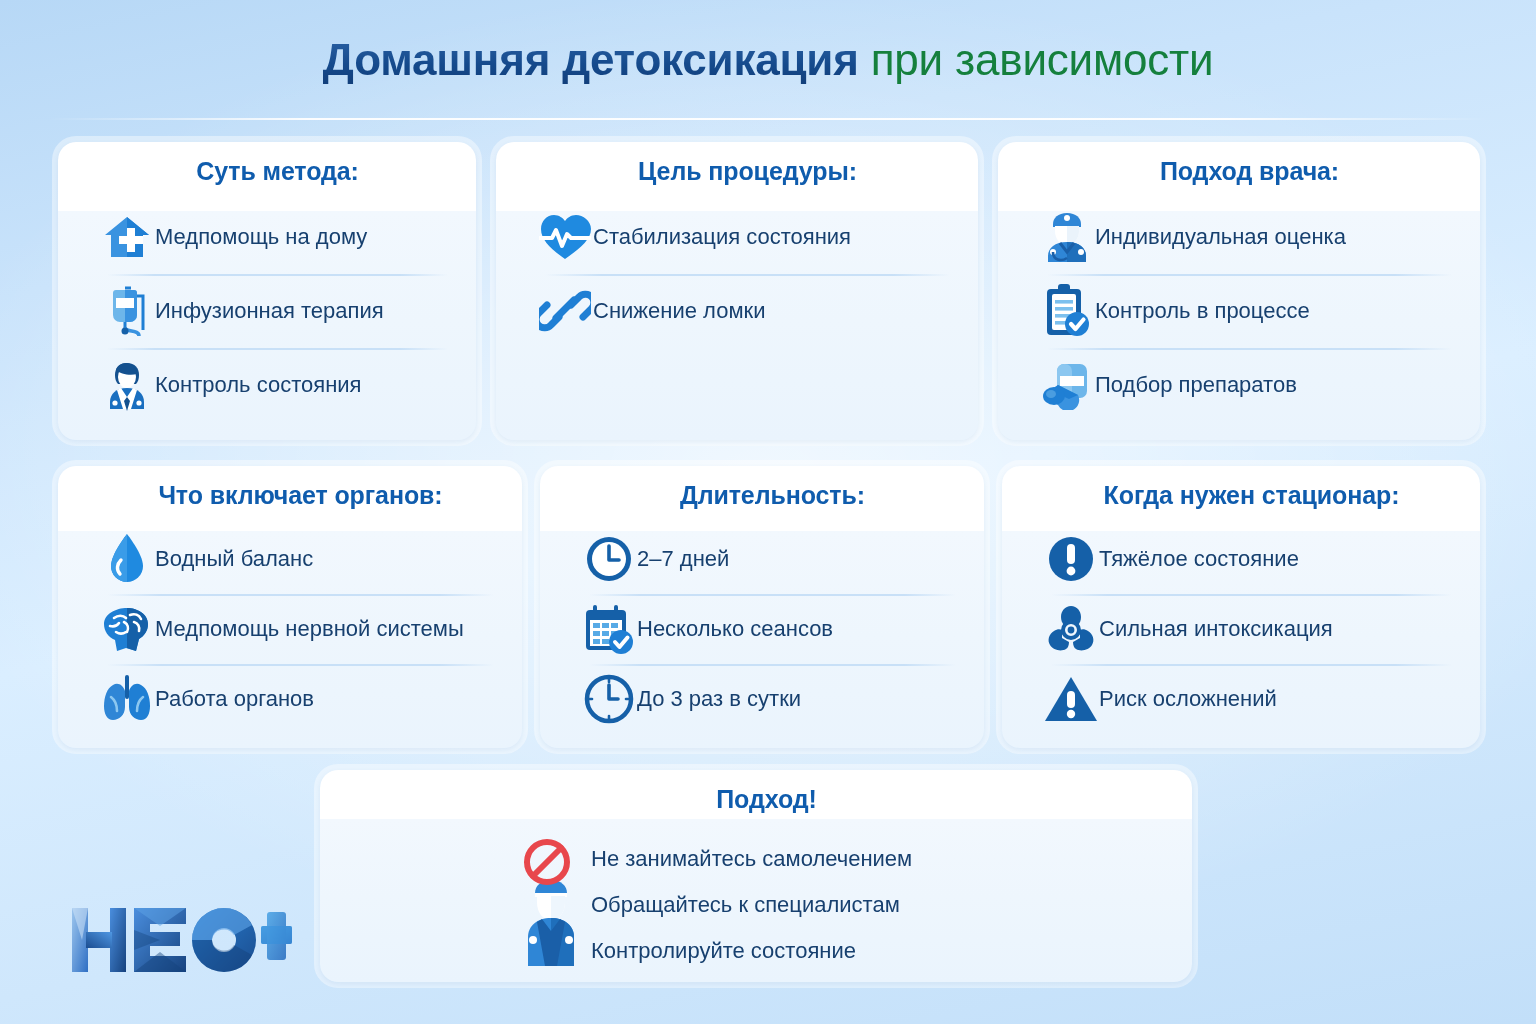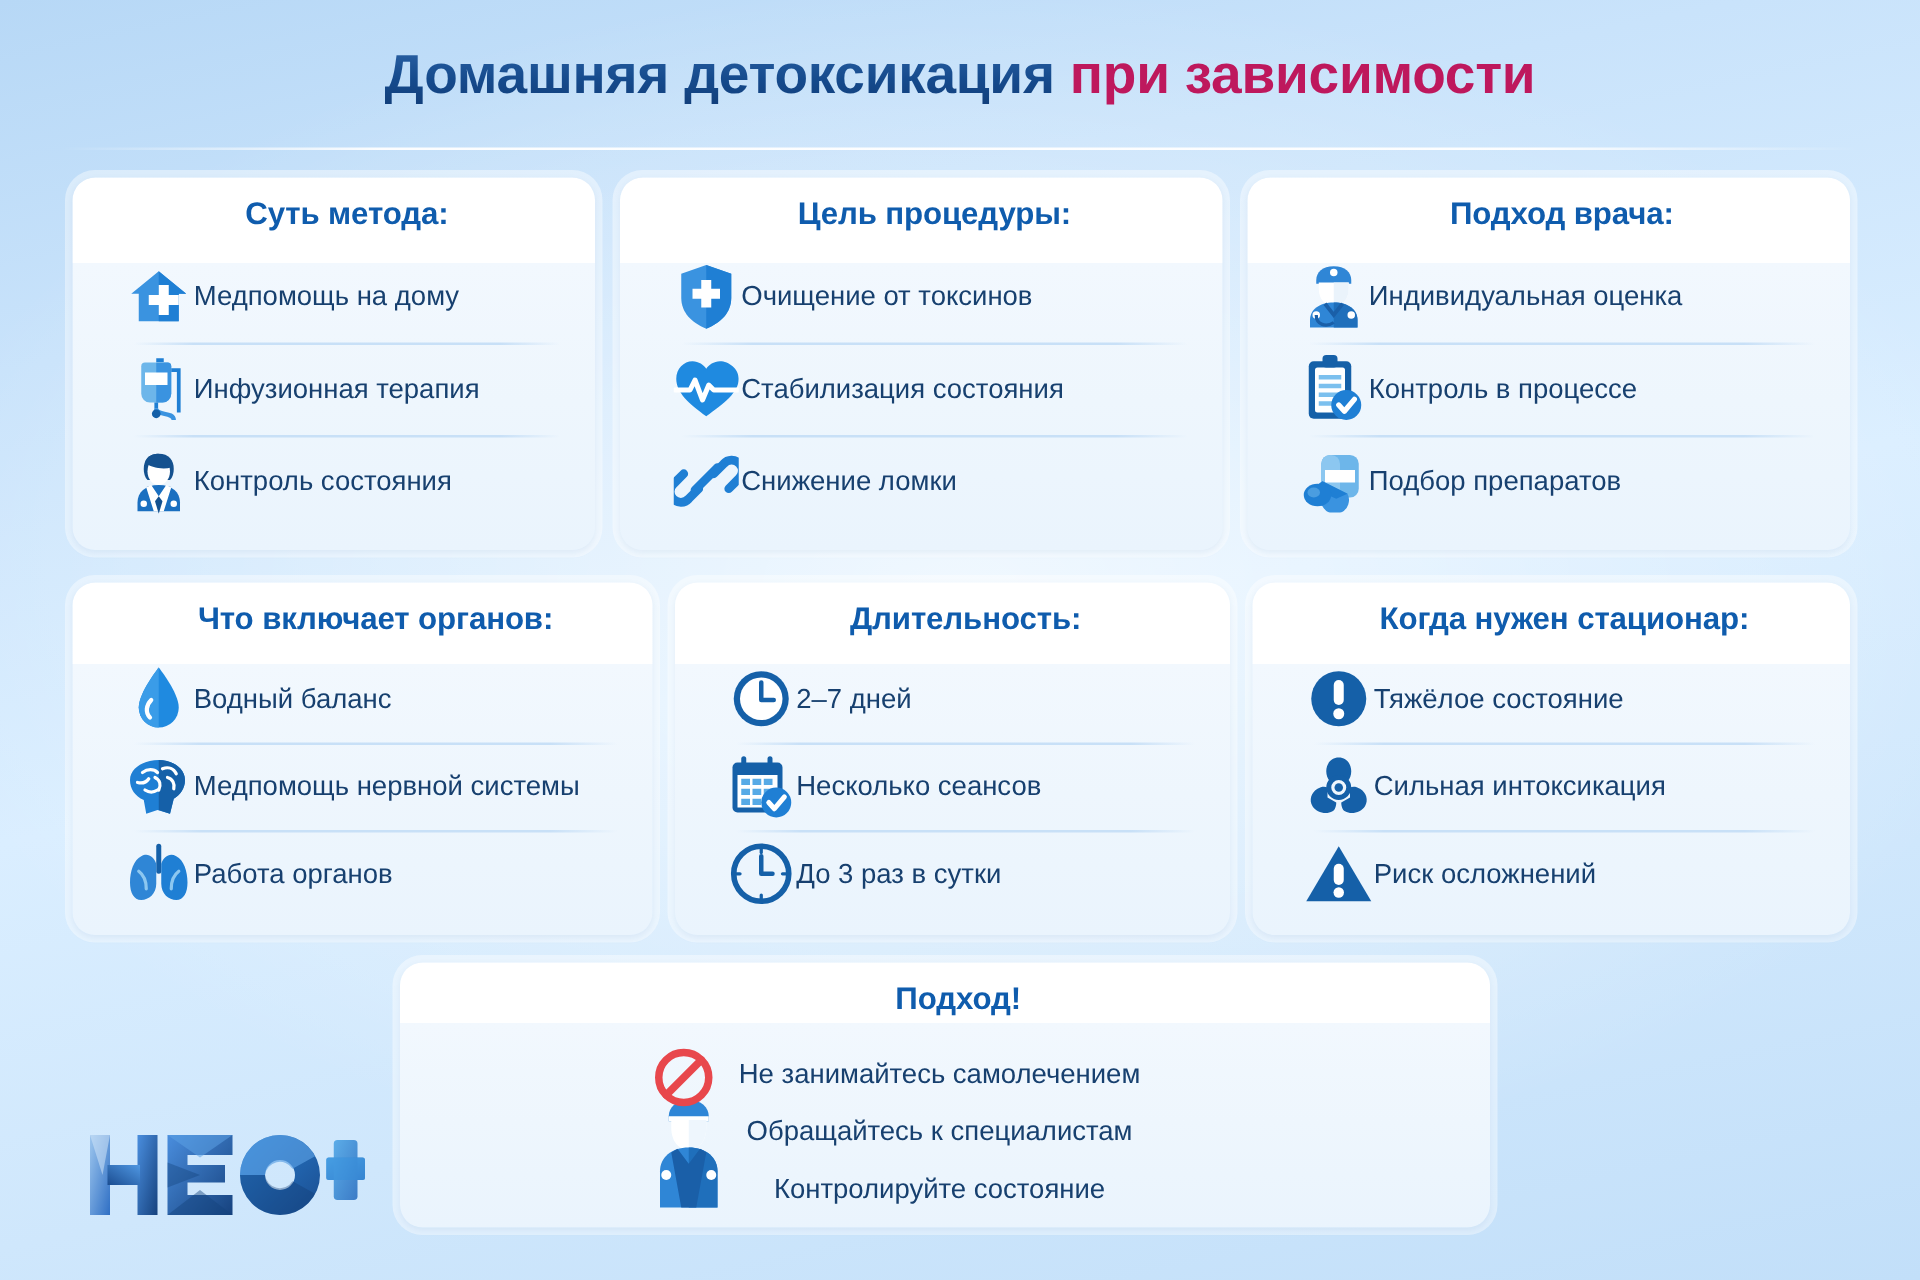--- a/index.html
+++ b/index.html
@@ -28,22 +28,22 @@
   }
   .title .strong {
     font-weight: bold;
     color: #1a4f93;
     background: linear-gradient(180deg, #2c63a6 0%, #154a8c 60%, #123f7b 100%);
     -webkit-background-clip: text;
     background-clip: text;
     -webkit-text-fill-color: transparent;
   }
   .title .light {
-    font-weight: bold;
-    color: #be185d;
+    font-weight: normal;
+    color: #15803d;
   }
   .title-rule {
     position: absolute; top: 118px; left: 48px;
     width: 1440px; height: 2px;
     background: linear-gradient(90deg, rgba(255,255,255,0) 0%, rgba(255,255,255,0.95) 18%, rgba(255,255,255,0.95) 82%, rgba(255,255,255,0) 100%);
   }
 
   
   .card {
     position: absolute;
@@ -112,21 +112,20 @@
   }
   .imp-list {
     position: absolute;
     left: 250px; top: 8px;
   }
   .imp-row {
     height: 46px;
     display: flex; align-items: center;
     position: relative;
     z-index: 2;
-    justify-content: center;
   }
   .imp-label {
     color: #17406f;
     font-size: 22px;
     white-space: nowrap;
   }
   .imp-ico-stop {
     position: absolute; left: 182px; top: 10px; z-index: 3;
   }
   .imp-ico-doc {
@@ -191,30 +190,20 @@
         </svg>
       </span>
       <span class="label">Контроль состояния</span>
     </div>
   </div>
 </div>
 
 <div class="card" id="card-2">
   <div class="card-head">Цель процедуры:</div>
   <div class="card-body">
-    <div class="row">
-      <span class="ico">
-        <svg width="48" height="54" viewBox="0 0 48 54">
-          <path d="M24 2 44 9v19c0 12-8 20-20 25C12 48 4 40 4 28V9z" fill="#3a93e0"></path>
-          <path d="M24 2 44 9v19c0 12-8 20-20 25z" fill="#1f7fd4"></path>
-          <path d="M20 14h8v7h7v8h-7v7h-8v-7h-7v-8h7z" fill="#ffffff"></path>
-        </svg>
-      </span>
-      <span class="label">Очищение от токсинов</span>
-    </div>
     <div class="row">
       <span class="ico">
         <svg width="52" height="50" viewBox="0 0 52 50">
           <path d="M26 47C12 37 2 28 2 17 2 9 8 3 15 3c5 0 9 3 11 6 2-3 6-6 11-6 7 0 15 6 15 14 0 11-12 20-26 30z" fill="#1f8ae0"></path>
           <path d="M1 26h12l4-8 6 16 5-12 4 4h19" stroke="#ffffff" stroke-width="4" fill="none" stroke-linejoin="round" stroke-linecap="round"></path>
         </svg>
       </span>
       <span class="label">Стабилизация состояния</span>
     </div>
     <div class="row">

